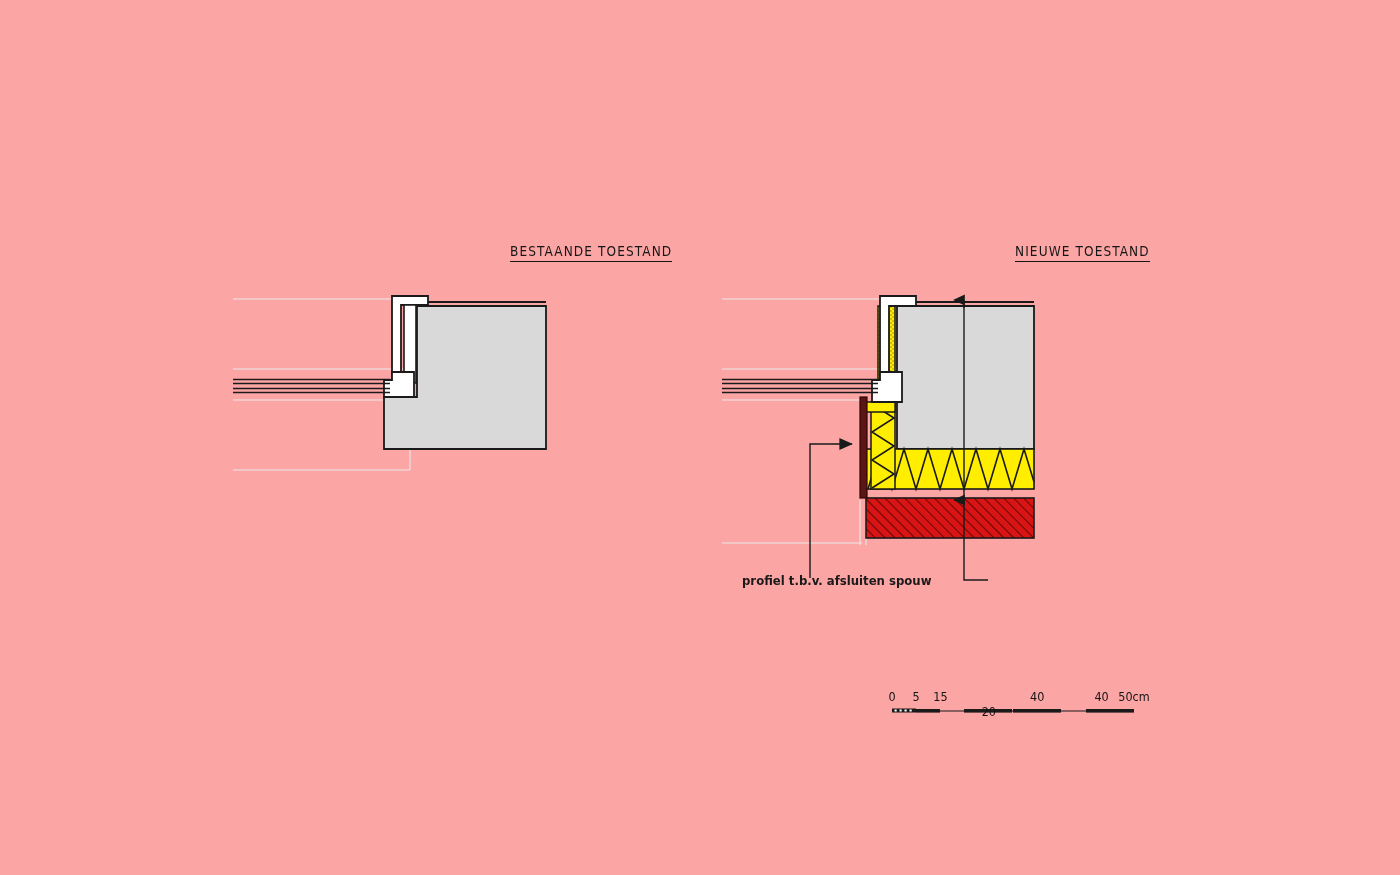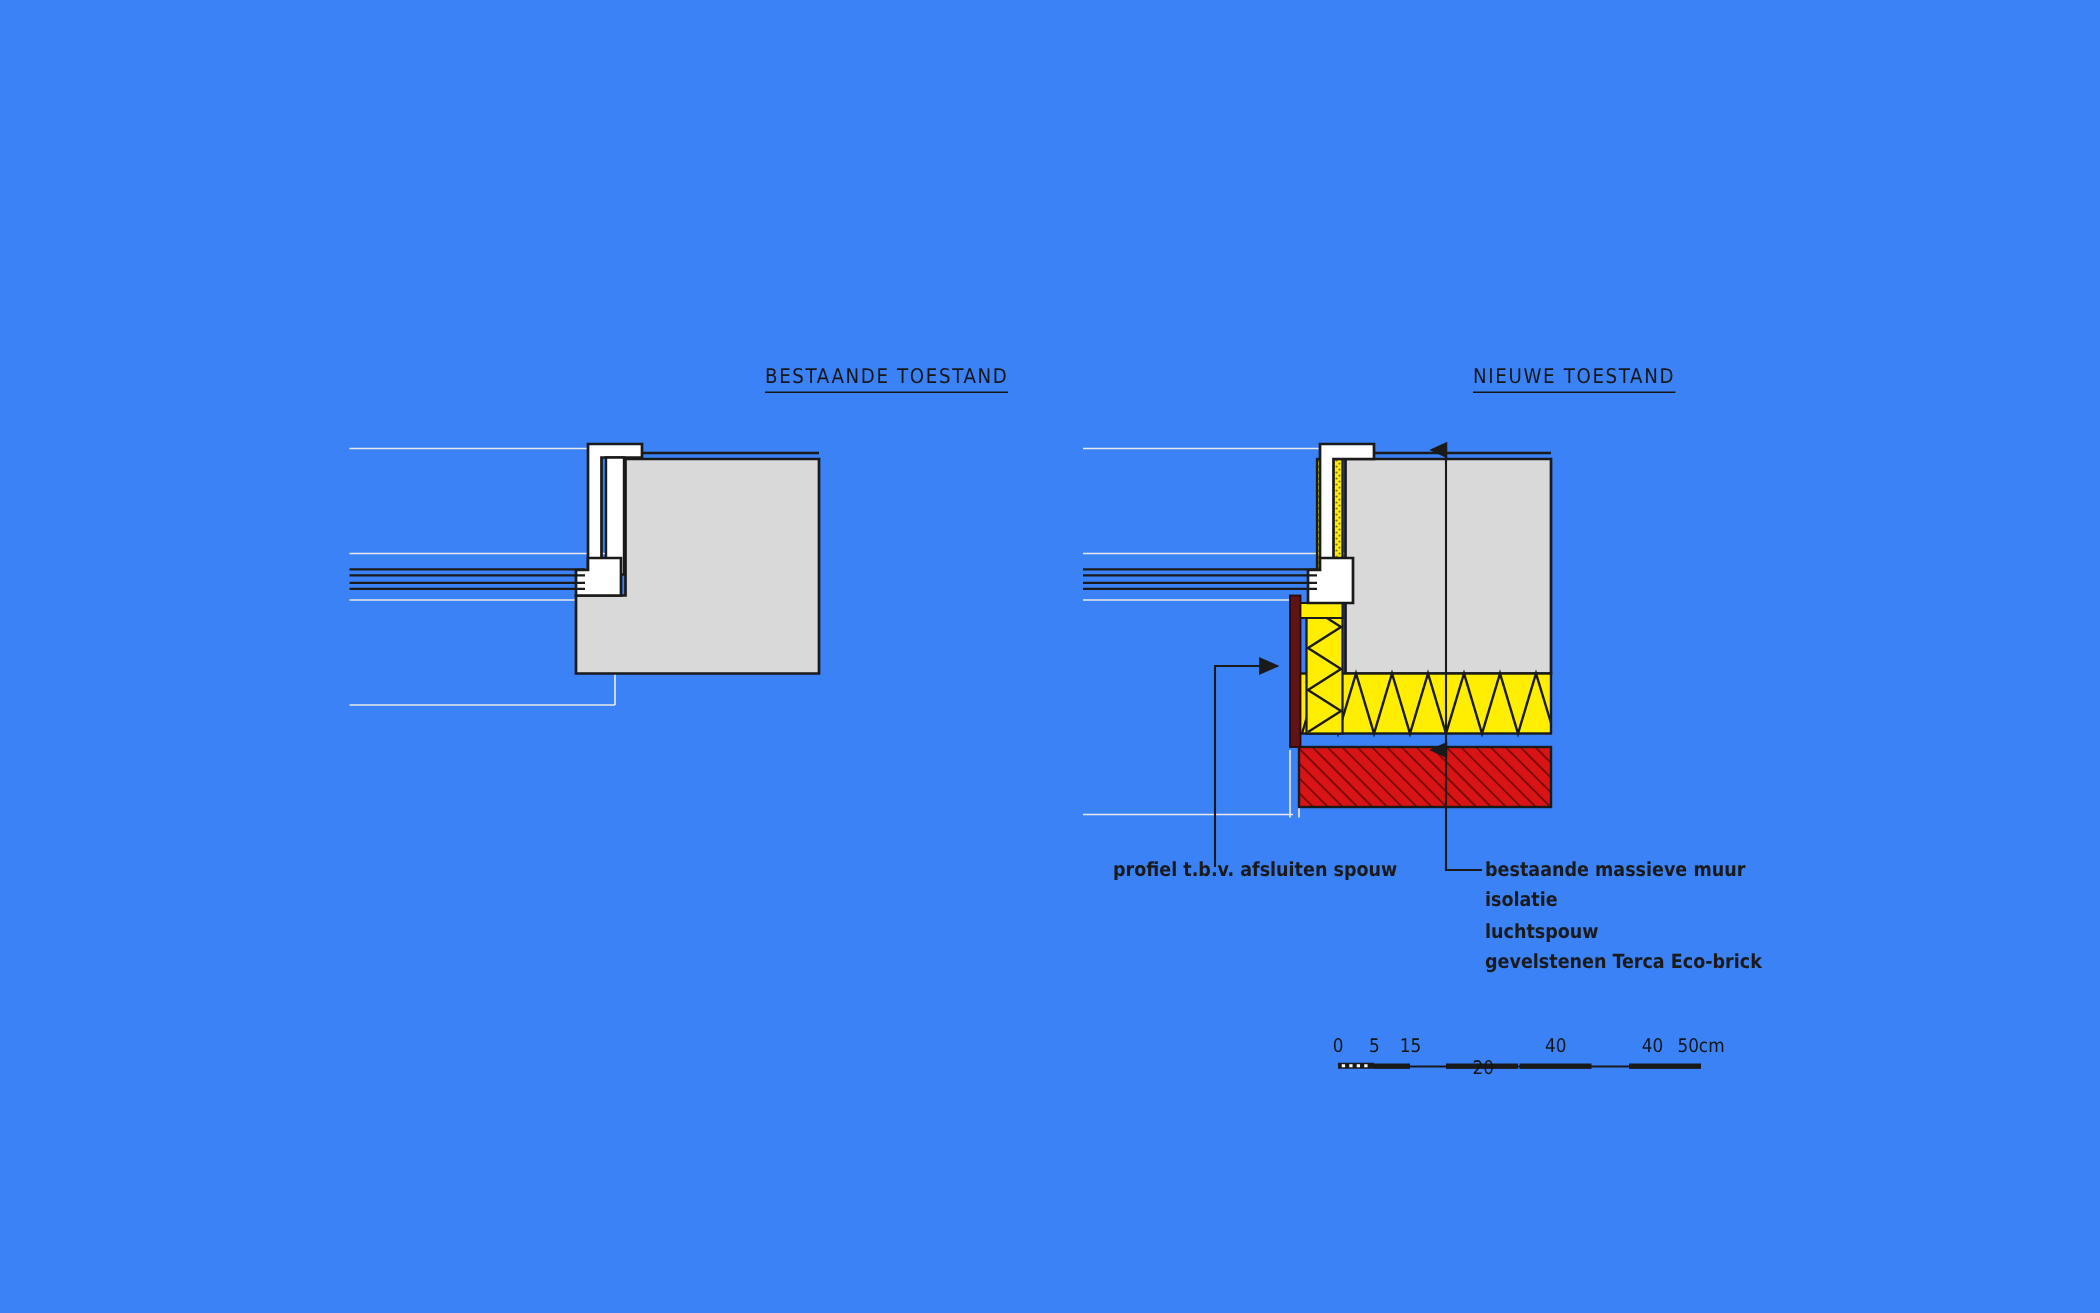--- a/index.html
+++ b/index.html
@@ -10,41 +10,41 @@
   body {
     width: 1400px;
     height: 875px;
     position: relative;
     font-family: "DejaVu Sans Condensed", "Liberation Sans", sans-serif;
     overflow: hidden;
   }
   .sheet {
     position: absolute;
     inset: 0;
-    background: #3b82f6;
+    background: #fca5a5;
   }
   .drawing-svg {
     position: absolute;
     top: 0;
     left: 0;
     width: 1400px;
     height: 875px;
   }
   .title-label {
     position: absolute;
     font-size: 13.5px;
     letter-spacing: 1.1px;
     color: #161616;
     white-space: nowrap;
     border-bottom: 1.2px solid #161616;
     padding-bottom: 2px;
     font-family: "DejaVu Sans Condensed", "Liberation Sans", sans-serif;
   }
   #title-existing { left: 510px; top: 243px; }
-  #title-new { left: 982px; top: 243px; }
+  #title-new { left: 1015px; top: 243px; }
 
   .annot {
     position: absolute;
     font-size: 13px;
     color: #1a1a1a;
     white-space: nowrap;
     line-height: 20.3px;
     font-family: "DejaVu Sans Condensed", "Liberation Sans", sans-serif;
     font-weight: bold;
   }
@@ -193,26 +193,20 @@
       <rect x="1086" y="709" width="48" height="3.6" fill="#1a1a1a"></rect>
     </g>
   </svg>
 
   <div class="title-label" id="title-existing">BESTAANDE TOESTAND</div>
 
   <div class="title-label" id="title-new">NIEUWE TOESTAND</div>
 
   <div class="annot" id="annot-left">profiel t.b.v. afsluiten spouw</div>
 
-  <div class="annot" id="annot-right">
-    <div>bestaande massieve muur</div>
-    <div>isolatie</div>
-    <div>luchtspouw</div>
-    <div>gevelstenen Terca Eco-brick</div>
-  </div>
 
   <div class="scale-labels">
       <span style="left: 12px;">0</span>
       <span style="left: 36.2px;">5</span>
       <span style="left: 60.4px;">15</span>
       <span style="left: 108.8px; margin-top: 15px;">20</span>
       <span style="left: 157.2px;">40</span>
       <span style="left: 205.6px; margin-left: 16px;">40</span>
       <span style="left: 254px; text-align: right;">50cm</span>
     </div>

